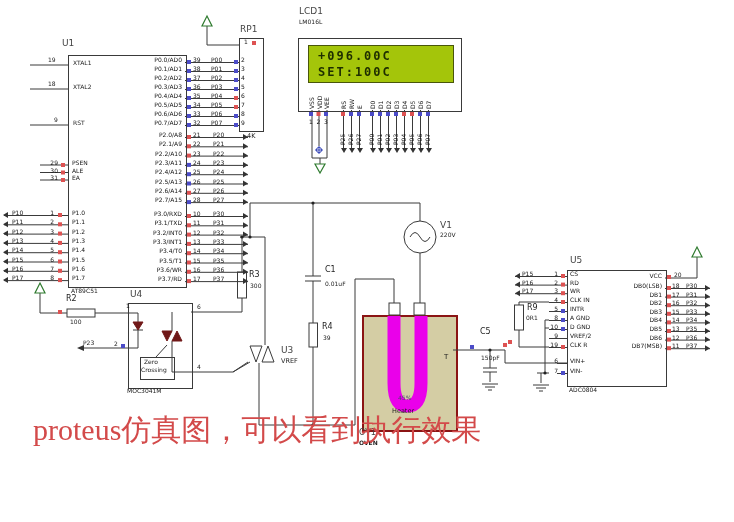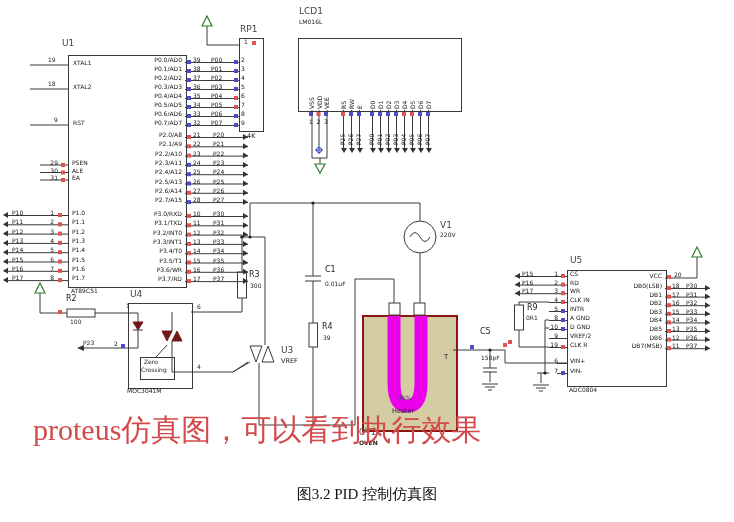--- a/index.html
+++ b/index.html
@@ -177,20 +177,24 @@
         <circle cx="242" cy="237" r="1.6" fill="#222"></circle>
       <circle cx="250" cy="237" r="1.6" fill="#222"></circle>
         <circle cx="313" cy="425" r="1.6" fill="#222"></circle>
       <circle cx="490" cy="350" r="1.6" fill="#222"></circle>
         <circle cx="545" cy="373" r="1.6" fill="#222"></circle>
     </g>
 
     <polygon points="77,348 84,345 84,351" fill="#333"></polygon>
   </svg>
 
+  <div class="lcdscr" style="left:308px;top:45px;width:144px;height:36px;background:#a4c50a;color:#1e2e00">
+    <div class="abs" style="left:9px;top:3px">+096.00C</div>
+    <div class="abs" style="left:9px;top:19px">SET:100C</div>
+  </div>
 
   <div class="lbl ref" style="left:62px;top:39px">U1</div>
   <div class="lbl f6" style="left:71px;top:288px">AT89C51</div>
   <div class="lbl ref" style="left:240px;top:25px">RP1</div>
   <div class="lbl f65" style="left:247px;top:133px">4K</div>
   <div class="lbl f6" style="left:244px;top:39px">1</div>
   <div class="abs" style="left:252px;top:41px;width:4px;height:4px;background:#dd5252;z-index:2"></div>
   <div class="lbl ref" style="left:299px;top:7px">LCD1</div>
   <div class="lbl f6" style="left:299px;top:19px">LM016L</div>
   <div class="lbl ref" style="left:440px;top:221px">V1</div>
@@ -806,15 +810,14 @@
       <span class="wire" style="left:0;right:2px"></span>
       <span class="arrR"></span>
       <span class="sq" style="left: 2px; background: rgb(221, 82, 82);"></span>
       <span class="num" style="left:7px">11</span>
       <span class="net" style="left:21px">P37</span>
       <span class="pname" style="left:-64px;width:61px;text-align:right">DB7(MSB)</span>
     </div>
     </div>
 
   <div class="overlay" style="left:33px;top:410px;font-size:30px;color:#d34a4a">proteus仿真图，可以看到执行效果</div>
-  <div class="caption" style="left:0;width:734px;top:485px;font-size:15px;color:#111">图3.2 PID 控制仿真图</div>
 
 </div>
 
 </body></html>

